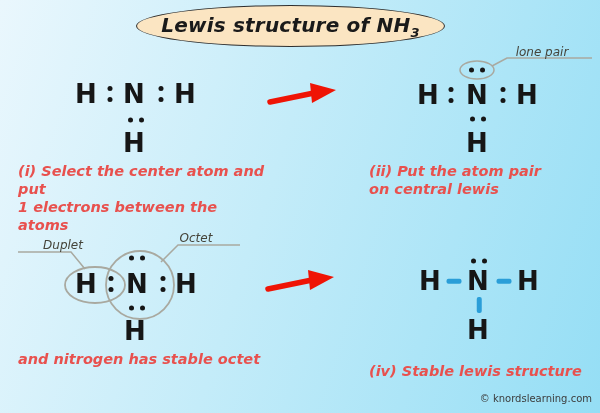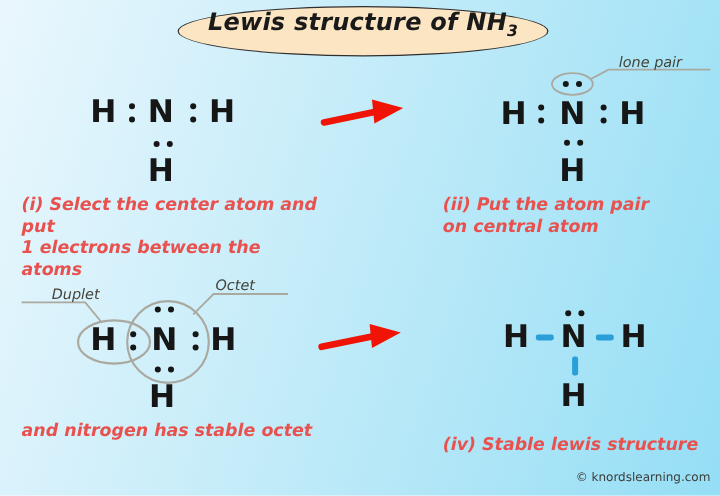--- a/index.html
+++ b/index.html
@@ -3,23 +3,23 @@
 <meta charset="utf-8">
 <style>
   html,body{margin:0;padding:0;}
   #stage{
     position:relative;width:600px;height:413px;overflow:hidden;
     background:linear-gradient(108deg,#eaf7fd 0%,#c4ecf9 45%,#95def5 100%);
     font-family:"DejaVu Sans",sans-serif;
   }
   .overlay{position:absolute;left:0;top:0;width:600px;height:413px;pointer-events:none;}
   .title-ellipse{
-    position:absolute;left:148px;top:5px;width:307px;height:40px;
+    position:absolute;left:136px;top:5px;width:307px;height:40px;
     background:#fbe5c2;border:1.6px solid #2f2f2f;border-radius:50%;
-    display:flex;align-items:flex-start;justify-content:center;
+    display:flex;align-items:center;justify-content:center;
   }
   .title-text{
     font-weight:bold;font-style:italic;font-size:20px;color:#1a1a1a;letter-spacing:0.2px;
   }
   .title-text sub{font-size:13px;}
   .atom{
     position:absolute;transform:translate(-50%,-50%);
     font-weight:bold;font-size:26px;color:#161616;line-height:1;
   }
   .dot{width:5px;height:5px;border-radius:50%;background:#161616;}
@@ -151,21 +151,21 @@
     <div class="bond bond-v" style="left:479px;top:305px"></div>
     <span class="atom" style="left:478px;top:330px">H</span>
   </div>
 
   <div class="caption" style="left:18px;top:162px;width:252px">
     <div>(i) Select the center atom and put</div>
     <div>1 electrons between the atoms</div>
   </div>
   <div class="caption" style="left:369px;top:162px;width:220px">
     <div>(ii) Put the atom pair</div>
-    <div>on central atom</div>
+    <div>on central lewis</div>
   </div>
   <div class="caption" style="left:18px;top:350px;width:252px">
     <div>and nitrogen has stable octet</div>
   </div>
   <div class="caption" style="left:369px;top:362px;width:226px">
     <div>(iv) Stable lewis structure</div>
   </div>
 
   <div class="footer">© knordslearning.com</div>
 

